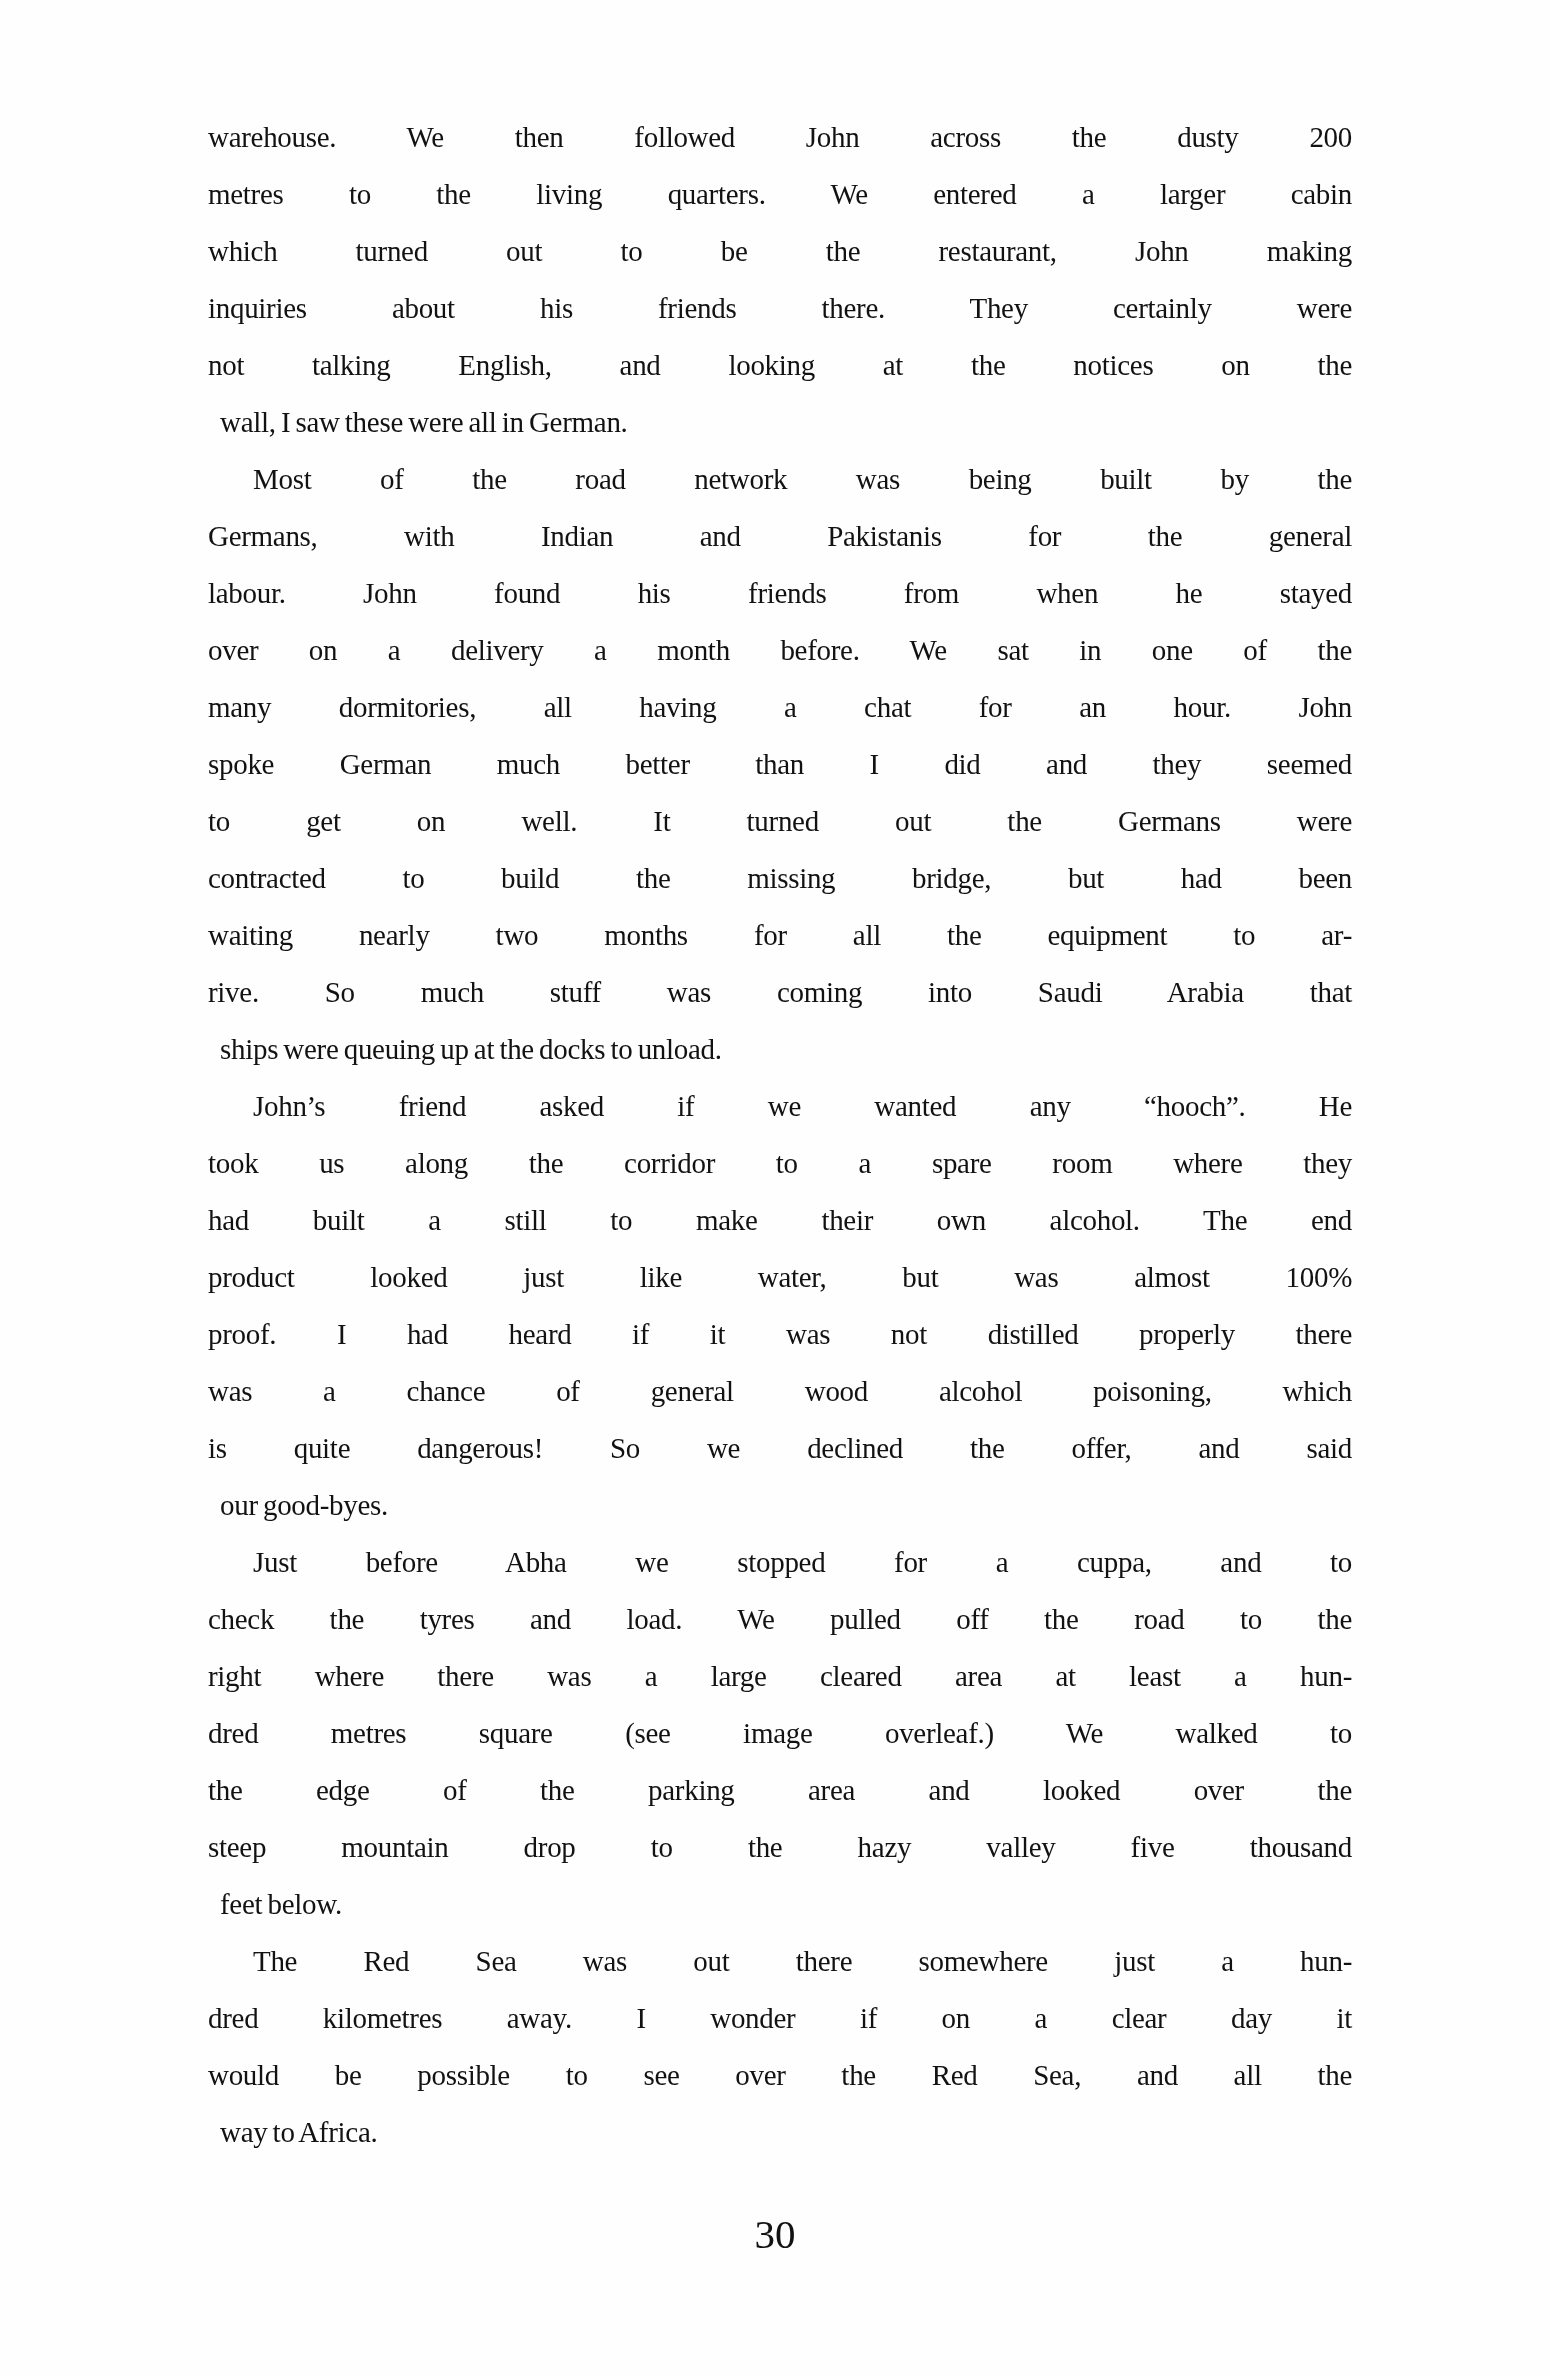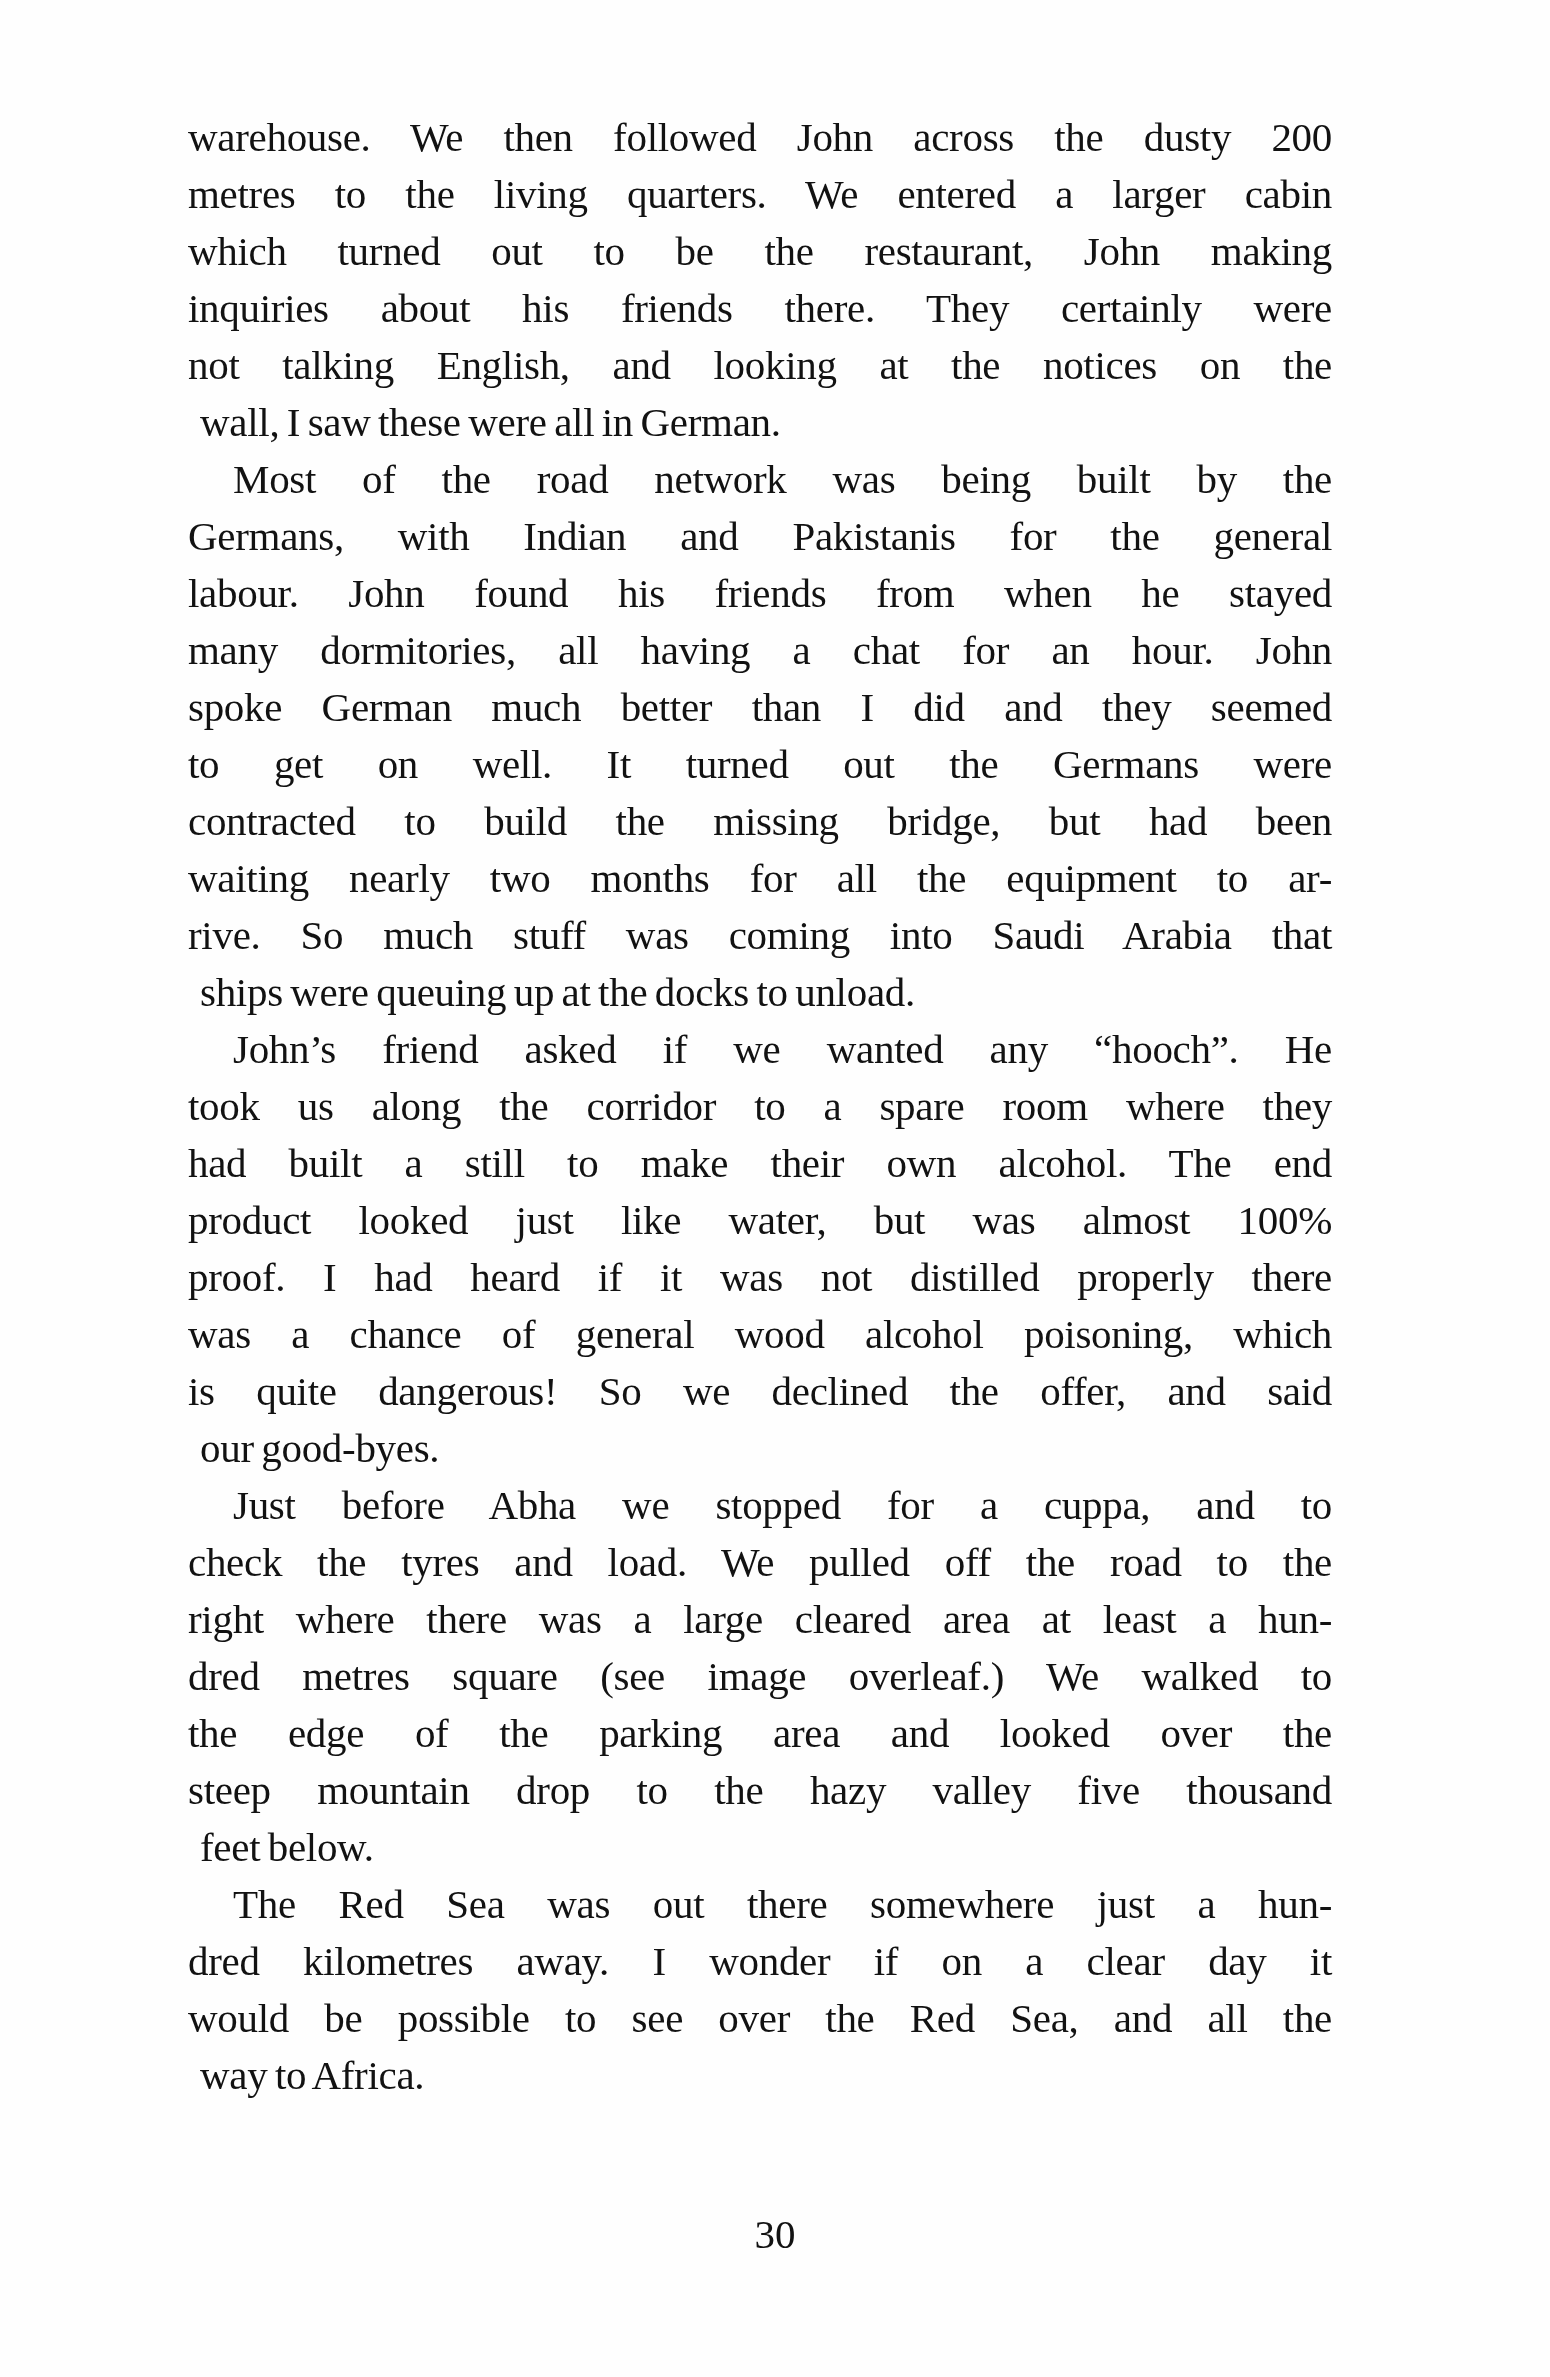--- a/index.html
+++ b/index.html
@@ -11,24 +11,24 @@
     position: relative;
     width: 1550px;
     height: 2377px;
     background: #fefefe;
     color: #121212;
     font-family: "Liberation Serif", "DejaVu Serif", serif;
     overflow: hidden;
   }
   .text-block {
     position: absolute;
-    left: 188px;
+    left: 208px;
     top: 109px;
     width: 1144px;
-    font-size: 41px;
+    font-size: 29px;
     line-height: 57px;
     letter-spacing: -0.3px;
     word-spacing: -0.06em;
   }
   .paragraph {
     margin: 0;
     padding: 0;
   }
   .line {
     text-align: justify;
@@ -63,20 +63,21 @@
         <div class="line">metres to the living quarters. We entered a larger cabin</div>
         <div class="line">which turned out to be the restaurant, John making</div>
         <div class="line">inquiries about his friends there. They certainly were</div>
         <div class="line">not talking English, and looking at the notices on the</div>
         <div class="line last">wall, I saw these were all in German.</div>
       </div>
       <div class="paragraph">
         <div class="line indent">Most of the road network was being built by the</div>
         <div class="line">Germans, with Indian and Pakistanis for the general</div>
         <div class="line">labour. John found his friends from when he stayed</div>
+        <div class="line">over on a delivery a month before. We sat in one of the</div>
         <div class="line">many dormitories, all having a chat for an hour. John</div>
         <div class="line">spoke German much better than I did and they seemed</div>
         <div class="line">to get on well. It turned out the Germans were</div>
         <div class="line">contracted to build the missing bridge, but had been</div>
         <div class="line">waiting nearly two months for all the equipment to ar-</div>
         <div class="line">rive. So much stuff was coming into Saudi Arabia that</div>
         <div class="line last">ships were queuing up at the docks to unload.</div>
       </div>
       <div class="paragraph">
         <div class="line indent">John’s friend asked if we wanted any “hooch”. He</div>

